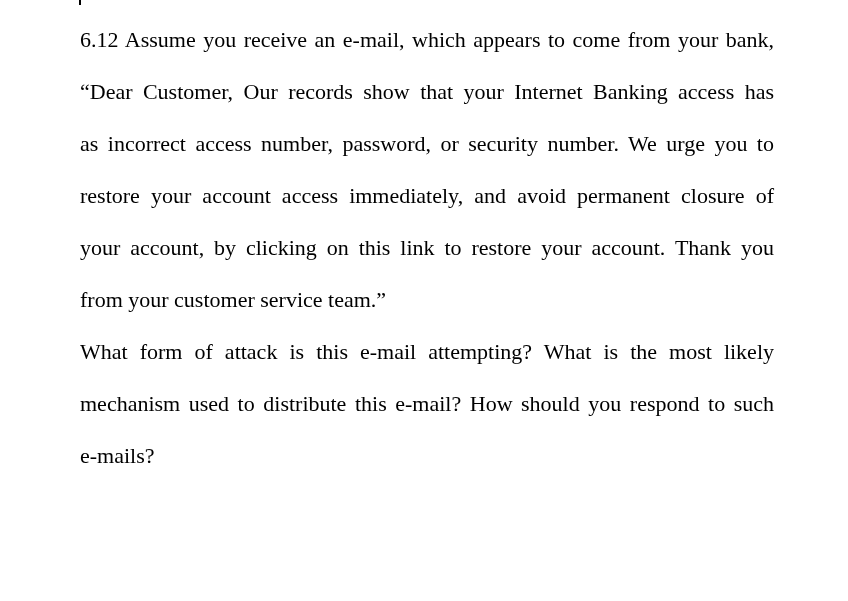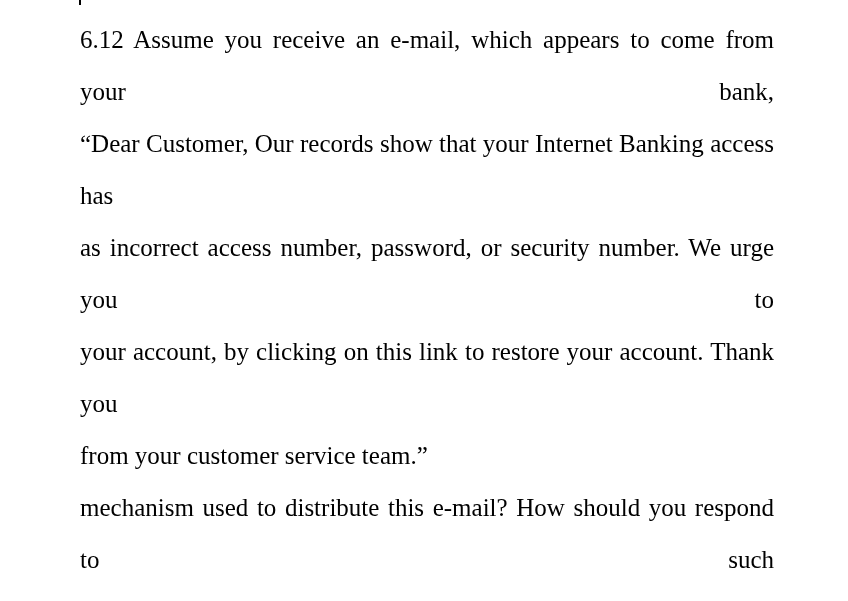--- a/index.html
+++ b/index.html
@@ -29,21 +29,21 @@
     left: 80px;
     top: 14px;
     width: 694px;
   }
   .para {
     margin: 0;
     padding: 0;
   }
   .ln {
     display: block;
-    font-size: 25px;
+    font-size: 22px;
     line-height: 52px;
     text-align: left;
     white-space: normal;
   }
   .ln.j {
     text-align: justify;
     text-align-last: justify;
   }
 </style>
 </head>
@@ -55,22 +55,25 @@
 
   <div class="textblock">
 
     <p class="para">
       <span class="ln j">6.12 Assume you receive an e-mail, which appears to come from your bank,</span>
     </p>
 
     <p class="para">
       <span class="ln j">“Dear Customer, Our records show that your Internet Banking access has</span>
       <span class="ln j">as incorrect access number, password, or security number. We urge you to</span>
+      <span class="ln j">restore your account access immediately, and avoid permanent closure of</span>
       <span class="ln j">your account, by clicking on this link to restore your account. Thank you</span>
       <span class="ln">from your customer service team.”</span>
     </p>
 
     <p class="para">
+      <span class="ln j">What form of attack is this e-mail attempting? What is the most likely</span>
       <span class="ln j">mechanism used to distribute this e-mail? How should you respond to such</span>
+      <span class="ln">e-mails?</span>
     </p>
 
   </div>
 </div>
 
 </body></html>

